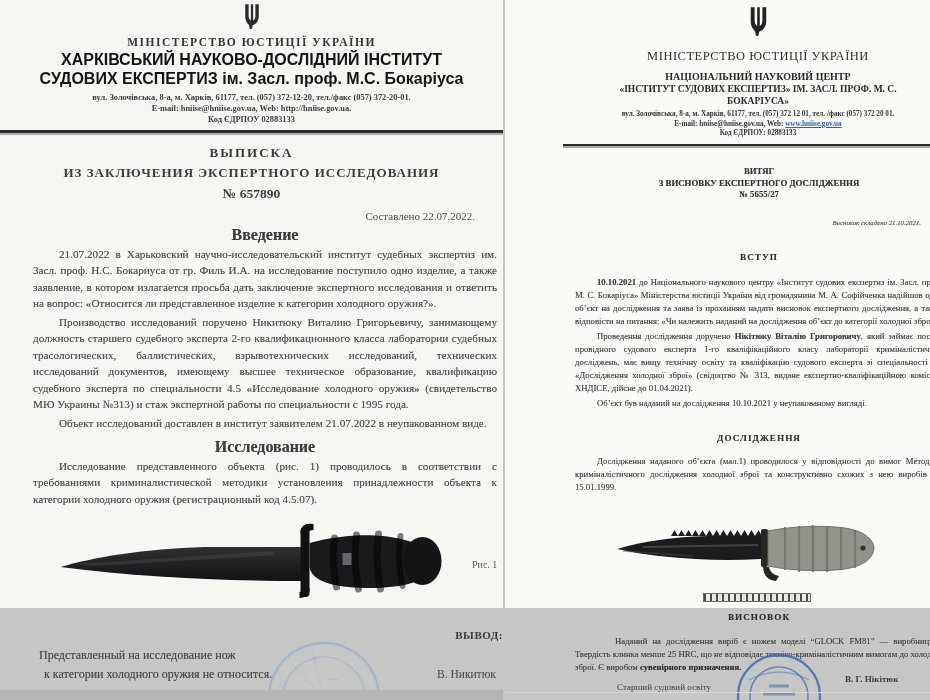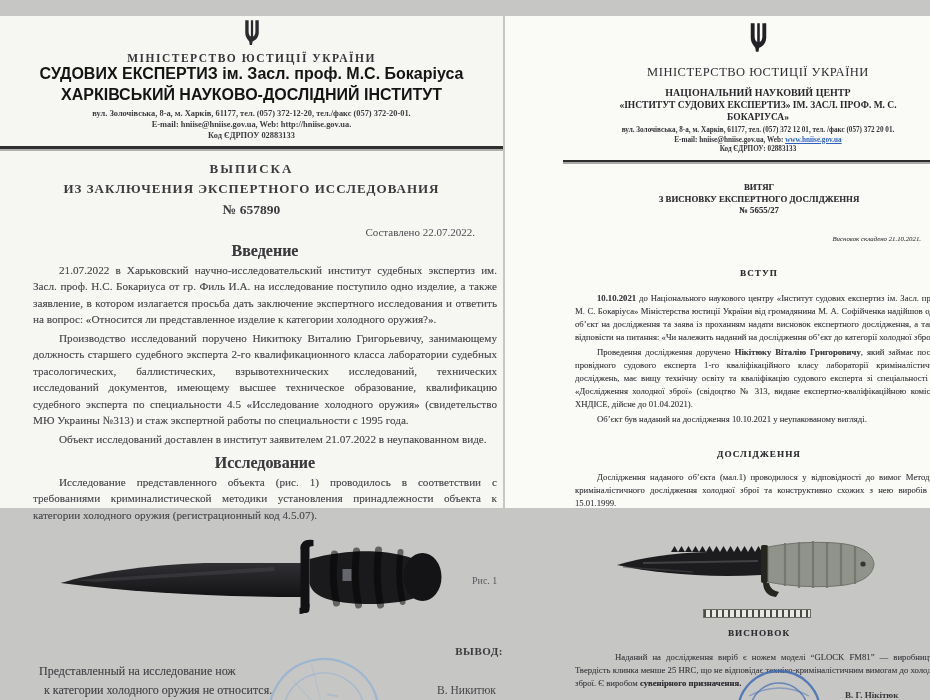--- a/index.html
+++ b/index.html
@@ -1,21 +1,21 @@
 <!DOCTYPE html>
 <html><head>
 <meta charset="utf-8">
 <style>
   html,body { margin:0; padding:0; }
   #canvas {
     position:relative; width:930px; height:700px; overflow:hidden;
     background:#c6c6c4;
     font-family:"Liberation Serif","DejaVu Serif",serif;
   }
-  .page { position:absolute; top:16px; height:492px; }
+  .page { position:absolute; top:0; height:608px; }
   .page-left  { left:0;   width:503px; background:#f6f6f3; z-index:2; }
   .page-right { left:505px; width:425px; background:#fafaf7; z-index:1; }
 
   
   .l-header { text-align:center; padding-top:3px; }
   .l-ministry { font-size:11.5px; font-weight:bold; letter-spacing:1.5px; color:#35353a; margin-top:2px; }
   .l-institute { font-family:"Liberation Sans",sans-serif; font-weight:bold; font-size:16px; line-height:19px; color:#141414; margin-top:2px; }
   .l-addr { font-size:8.4px; font-weight:bold; line-height:11px; color:#3c3c40; margin-top:4px; }
   .l-rule { height:3px; background:#2f2f2f; margin-top:5px; box-shadow:0 2px 0 rgba(47,47,47,.35); }
   .l-title { text-align:center; font-weight:bold; color:#3b3b3e; margin-top:12px; }
@@ -69,22 +69,22 @@
 
 <div id="canvas">
 
   <div class="page page-left">
 
     <div class="l-header">
       <svg width="20" height="27" viewBox="0 0 34 48">
         <path d="M5 2h6v20c0 5 2 8 4 9V2h4v29c2-1 4-4 4-9V2h6v22c0 9-6 14-11 16l-1 6h-4l-1-6C11 38 5 33 5 24Z" fill="#2b2b2f"></path>
       </svg>
       <div class="l-ministry">МІНІСТЕРСТВО ЮСТИЦІЇ УКРАЇНИ</div>
+      <div class="l-institute">ХАРКІВСЬКИЙ НАУКОВО-ДОСЛІДНИЙ ІНСТИТУТ</div>
       <div class="l-institute" style="margin-top:0;">СУДОВИХ ЕКСПЕРТИЗ ім. Засл. проф. М.С. Бокаріуса</div>
-      <div class="l-institute">ХАРКІВСЬКИЙ НАУКОВО-ДОСЛІДНИЙ ІНСТИТУТ</div>
       <div class="l-addr">вул. Золочівська, 8-а, м. Харків, 61177, тел. (057) 372-12-20, тел./факс (057) 372-20-01.</div>
       <div class="l-addr" style="margin-top:0;">E-mail: hniise@hniise.gov.ua, Web: http://hniise.gov.ua.</div>
       <div class="l-addr" style="margin-top:0;">Код ЄДРПОУ 02883133</div>
     </div>
     <div class="l-rule"></div>
 
     <div class="l-title">
       <div class="t1">ВЫПИСКА</div>
       <div class="t2">ИЗ ЗАКЛЮЧЕНИЯ ЭКСПЕРТНОГО ИССЛЕДОВАНИЯ</div>
       <div class="t3">№ 657890</div>

